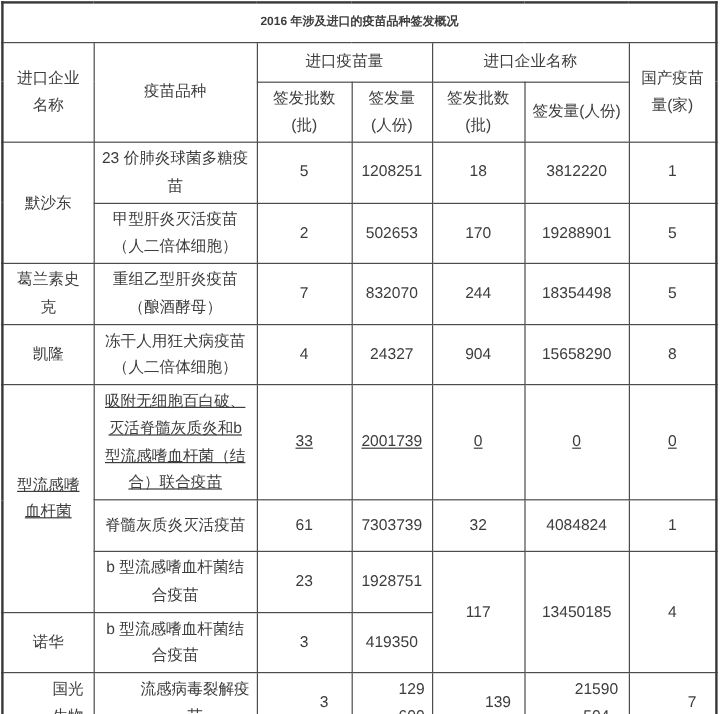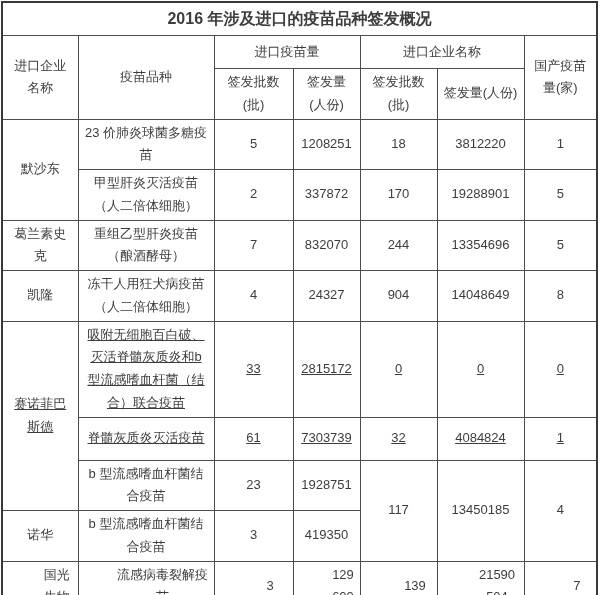--- a/index.html
+++ b/index.html
@@ -27,29 +27,29 @@
   td {
     border:1px solid #4c4c4c;
     text-align:center;
     vertical-align:middle;
     font-size:13px;
     line-height:1.75;
     padding:2px 5px;
     word-break:break-all;
     color:#3d3d3d;
   }
-  tr.t-title td { font-weight:bold; font-size:16px; height:33px; padding:2px; }
+  tr.t-title td { font-weight:bold; font-size:10px; height:33px; padding:2px; }
   tr.h-top td   { height:33px; }
   tr.h-bot td   { height:46px; }
   tr.r1 td { height:48px; }
   tr.r2 td { height:45px; }
   tr.r3 td { height:46px; }
   tr.r4 td { height:49px; }
   tr.r5 td { height:92px;text-decoration:underline; }
-  tr.r6 td { height:43px;text-decoration:underline; }
+  tr.r6 td { height:43px; }
   tr.r7 td { height:49px; }
   tr.r8 td { height:48px; }
   tr.r9 td { height:32px;padding-left:38px; }
   tr.t-foot td { height:26px; }
 </style>
 </head>
 <body>
 
 <table>
   <colgroup>
@@ -85,48 +85,48 @@
       <td>23 价肺炎球菌多糖疫苗</td>
       <td>5</td>
       <td>1208251</td>
       <td>18</td>
       <td>3812220</td>
       <td>1</td>
     </tr>
     <tr class="r2">
       <td>甲型肝炎灭活疫苗（人二倍体细胞）</td>
       <td>2</td>
-      <td>337872</td>
+      <td>502653</td>
       <td>170</td>
       <td>19288901</td>
       <td>5</td>
     </tr>
     <tr class="r3">
       <td>葛兰素史克</td>
       <td>重组乙型肝炎疫苗（酿酒酵母）</td>
       <td>7</td>
       <td>832070</td>
       <td>244</td>
-      <td>13354696</td>
+      <td>18354498</td>
       <td>5</td>
     </tr>
     <tr class="r4">
       <td>凯隆</td>
       <td>冻干人用狂犬病疫苗（人二倍体细胞）</td>
       <td>4</td>
       <td>24327</td>
       <td>904</td>
-      <td>14048649</td>
+      <td>15658290</td>
       <td>8</td>
     </tr>
     <tr class="r5">
-      <td rowspan="3">赛诺菲巴斯德</td>
+      <td rowspan="3">型流感嗜血杆菌</td>
       <td>吸附无细胞百白破、灭活脊髓灰质炎和b 型流感嗜血杆菌（结合）联合疫苗</td>
       <td>33</td>
-      <td>2815172</td>
+      <td>2001739</td>
       <td>0</td>
       <td>0</td>
       <td>0</td>
     </tr>
     <tr class="r6">
       <td>脊髓灰质炎灭活疫苗</td>
       <td>61</td>
       <td>7303739</td>
       <td>32</td>
       <td>4084824</td>

